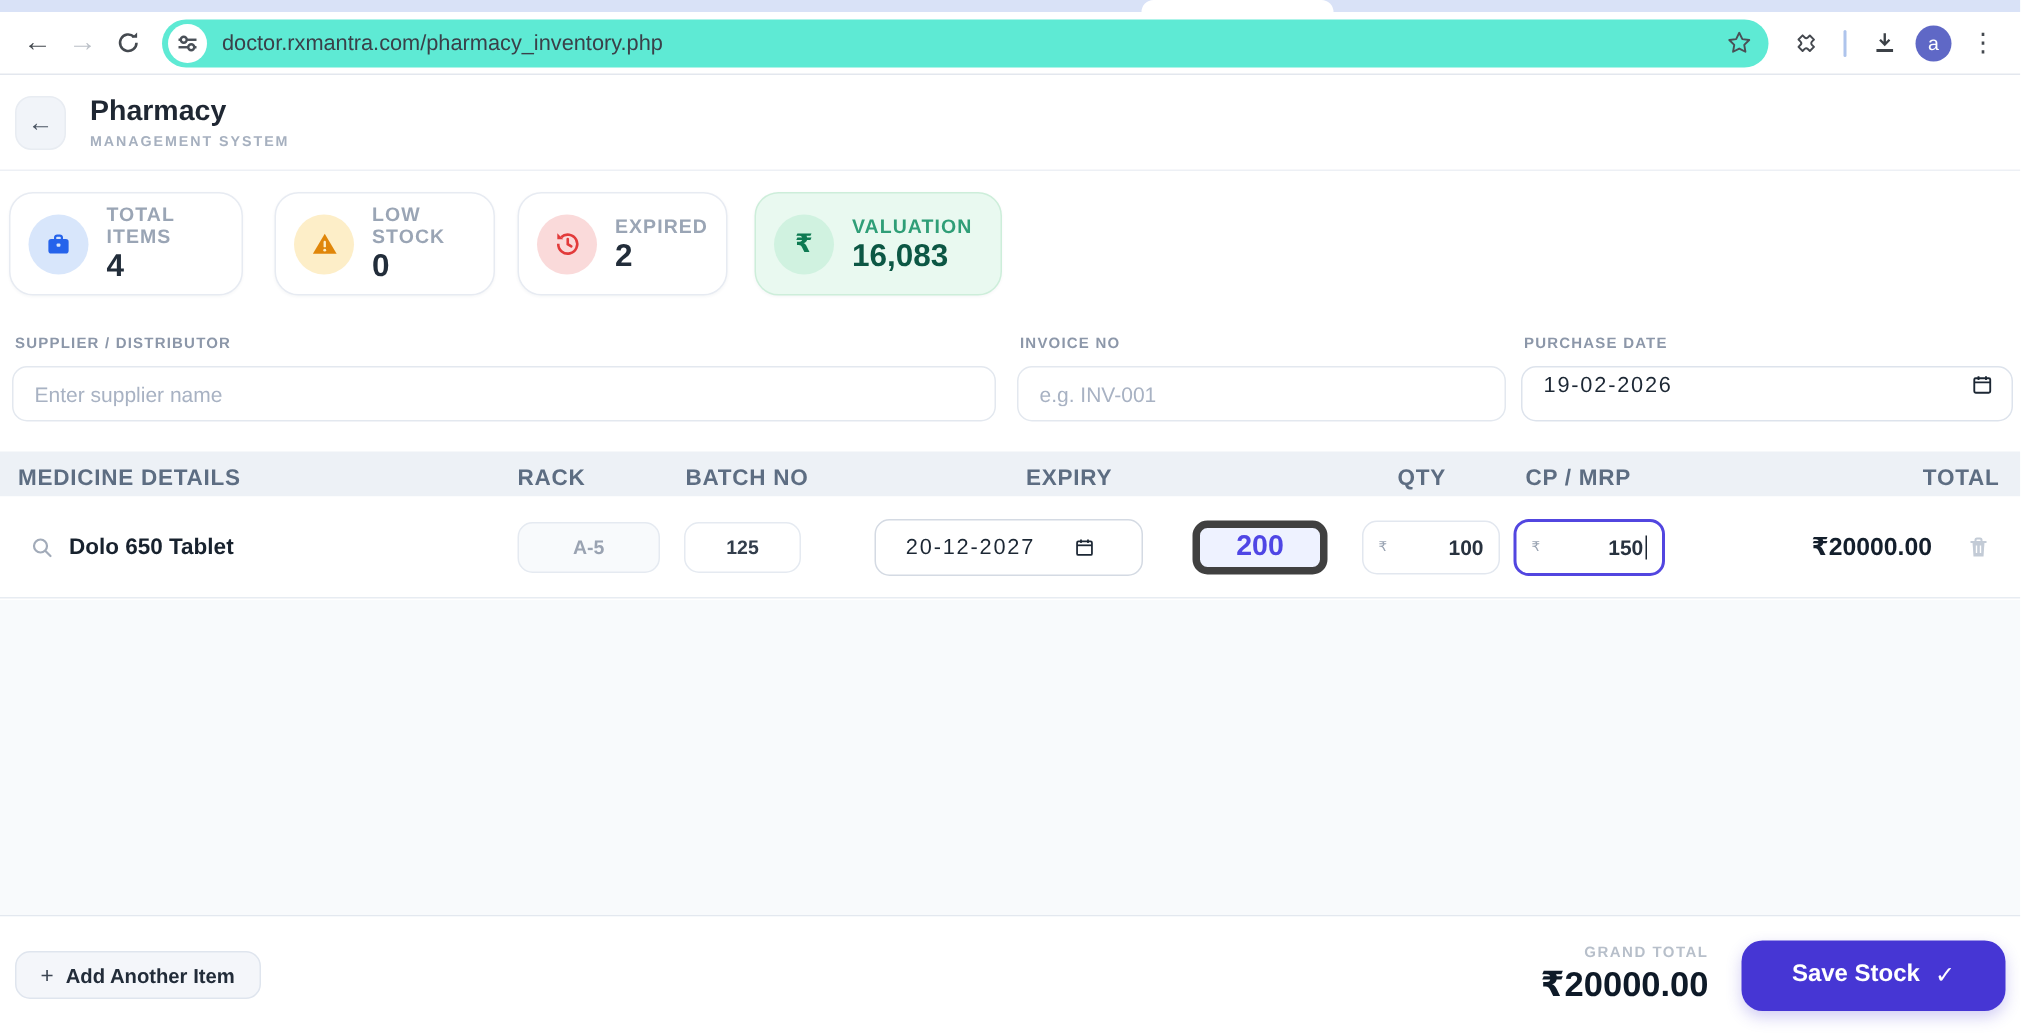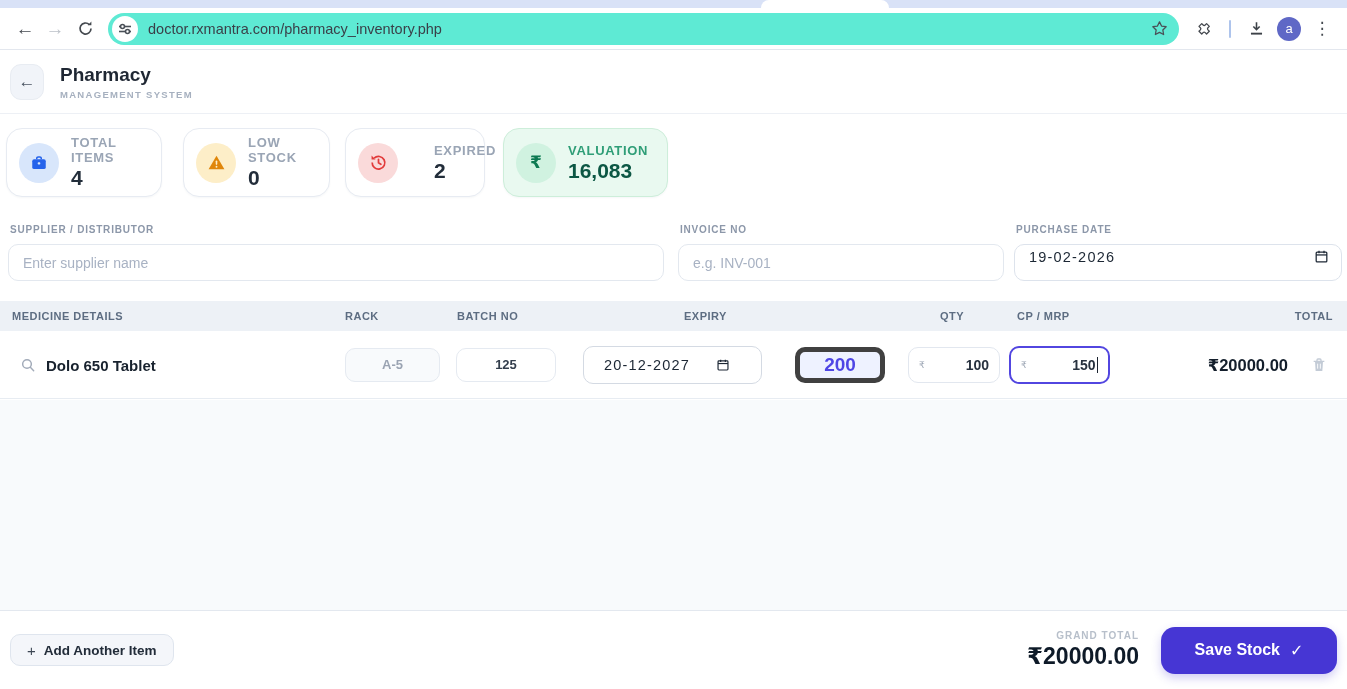--- a/index.html
+++ b/index.html
@@ -47,21 +47,21 @@
   .card { position:absolute; top:14px; height:69px; background:#fff; border:1px solid #e7ebf2;
           border-radius:16px; display:flex; align-items:center; padding:0 16px 0 12px;
           box-shadow:0 1px 2px rgba(30,40,70,.04); }
   .card .ic { width:40px; height:40px; border-radius:50%; display:flex; align-items:center;
               justify-content:center; flex:0 0 auto; }
   .card .tx { margin-left:12px; }
   .card .lbl { font-size:13px; font-weight:800; color:#9aa5b5; letter-spacing:.7px; }
   .card .val { font-size:21px; font-weight:800; color:#222d3a; margin-top:1px; }
   .card.c1 { left:6px;  width:156px; }
   .card.c2 { left:183px; width:147px; }
-  .card.c3 { left:345px; width:140px;gap:24px; }
+  .card.c3 { left:345px; width:140px; }
   .card.c4 { left:503px; width:165px; background:#e9f9f0; border-color:#cdeeda; }
   .c1 .ic { background:#d8e6fb; }
   .c2 .ic { background:#fdeec8; }
   .c3 .ic { background:#fadada; }
   .c4 .ic { background:#d0f2e0; color:#0d7a52; font-size:17px; font-weight:700; }
   .c4 .lbl { color:#2f9e77; }
   .c4 .val { color:#0c5744; }
 
   
   .form-row { position:absolute; left:0; top:211px; width:1347px; height:90px; }
@@ -69,21 +69,21 @@
   .f-input { position:absolute; top:33px; height:37px; border:1px solid #e3e8ef; border-radius:10px;
              background:#fff; font-size:14px; color:#1f2937; padding:0 14px; outline:none;
              font-family:"Liberation Sans","DejaVu Sans",sans-serif; }
   .f-input::placeholder { color:#a8b2c3; }
   .date-box { position:absolute; top:33px; height:37px; border:1px solid #dde3ec; border-radius:10px;
               background:#fff; display:flex; align-items:center; padding:0 12px 12px 14px; }
   .date-val { font-size:14.5px; color:#1c2734; letter-spacing:1.2px; }
 
   
   .thead { position:absolute; left:0; top:301px; width:1347px; height:30px; background:#edf1f6; }
-  .th { position:absolute; top:9px; font-size:11px; font-weight:800; color:#5d6d82; letter-spacing:.5px; }
+  .th { position:absolute; top:9px; font-size:15px; font-weight:800; color:#5d6d82; letter-spacing:.5px; }
   .row { position:absolute; left:0; top:331px; width:1347px; height:68px; background:#fff;
          border-bottom:1px solid #e7ecf2; }
   .rc { position:absolute; top:50%; transform:translateY(-50%); }
   .med-name { font-size:15px; font-weight:800; color:#18222e; }
   .pill-input { border:1px solid #e5eaf1; border-radius:10px; height:34px; display:flex;
                 align-items:center; justify-content:center; font-size:13px; font-weight:700; }
   .rack { background:#f8fafc; color:#9aa3b2; }
   .batch { background:#fff; color:#333e4c; }
   .row-date { border:1px solid #d4dae3; border-radius:10px; height:38px; background:#fff;
               display:flex; align-items:center; padding:0 11px 0 0; justify-content:center; gap:26px; }
@@ -254,21 +254,21 @@
   </div>
 
   <div class="row">
     <svg class="rc" style="left:20px;" width="16" height="16" viewBox="0 0 24 24">
       <circle cx="10.5" cy="10.5" r="6.5" fill="none" stroke="#a2abb9" stroke-width="2.2"></circle>
       <path d="M15.5 15.5 20.5 20.5" stroke="#a2abb9" stroke-width="2.2" stroke-linecap="round"></path>
     </svg>
     <div class="rc med-name" style="left:46px;">Dolo 650 Tablet</div>
 
     <div class="rc pill-input rack" style="left:345px; width:95px;">A-5</div>
-    <div class="rc pill-input batch" style="left:456px; width:100px;">125</div>
+    <div class="rc pill-input batch" style="left:456px; width:78px;">125</div>
 
     <div class="rc row-date" style="left:583px; width:179px;">
       <div class="date-val">20-12-2027</div>
       <svg width="14" height="14" viewBox="0 0 24 24">
         <rect x="3.5" y="5" width="17" height="15.5" rx="1.5" fill="none" stroke="#1c2734" stroke-width="2"></rect>
         <path d="M8 2.8v4M16 2.8v4" stroke="#1c2734" stroke-width="2"></path>
         <path d="M3.5 9.5h17" stroke="#1c2734" stroke-width="2"></path>
       </svg>
     </div>
 

